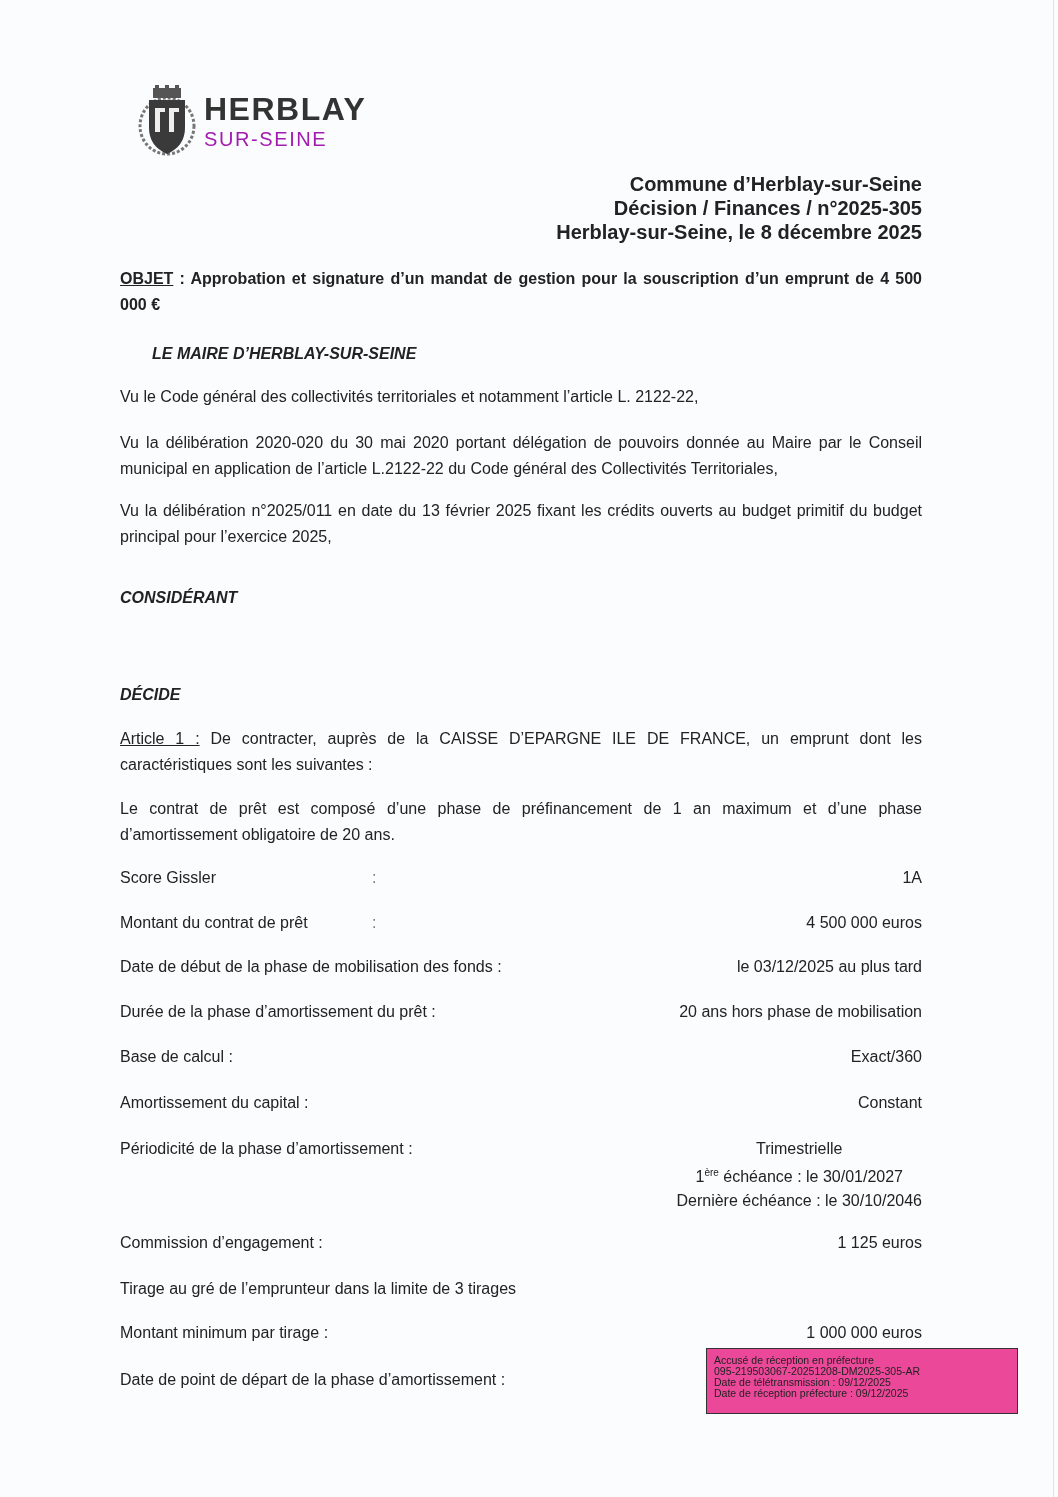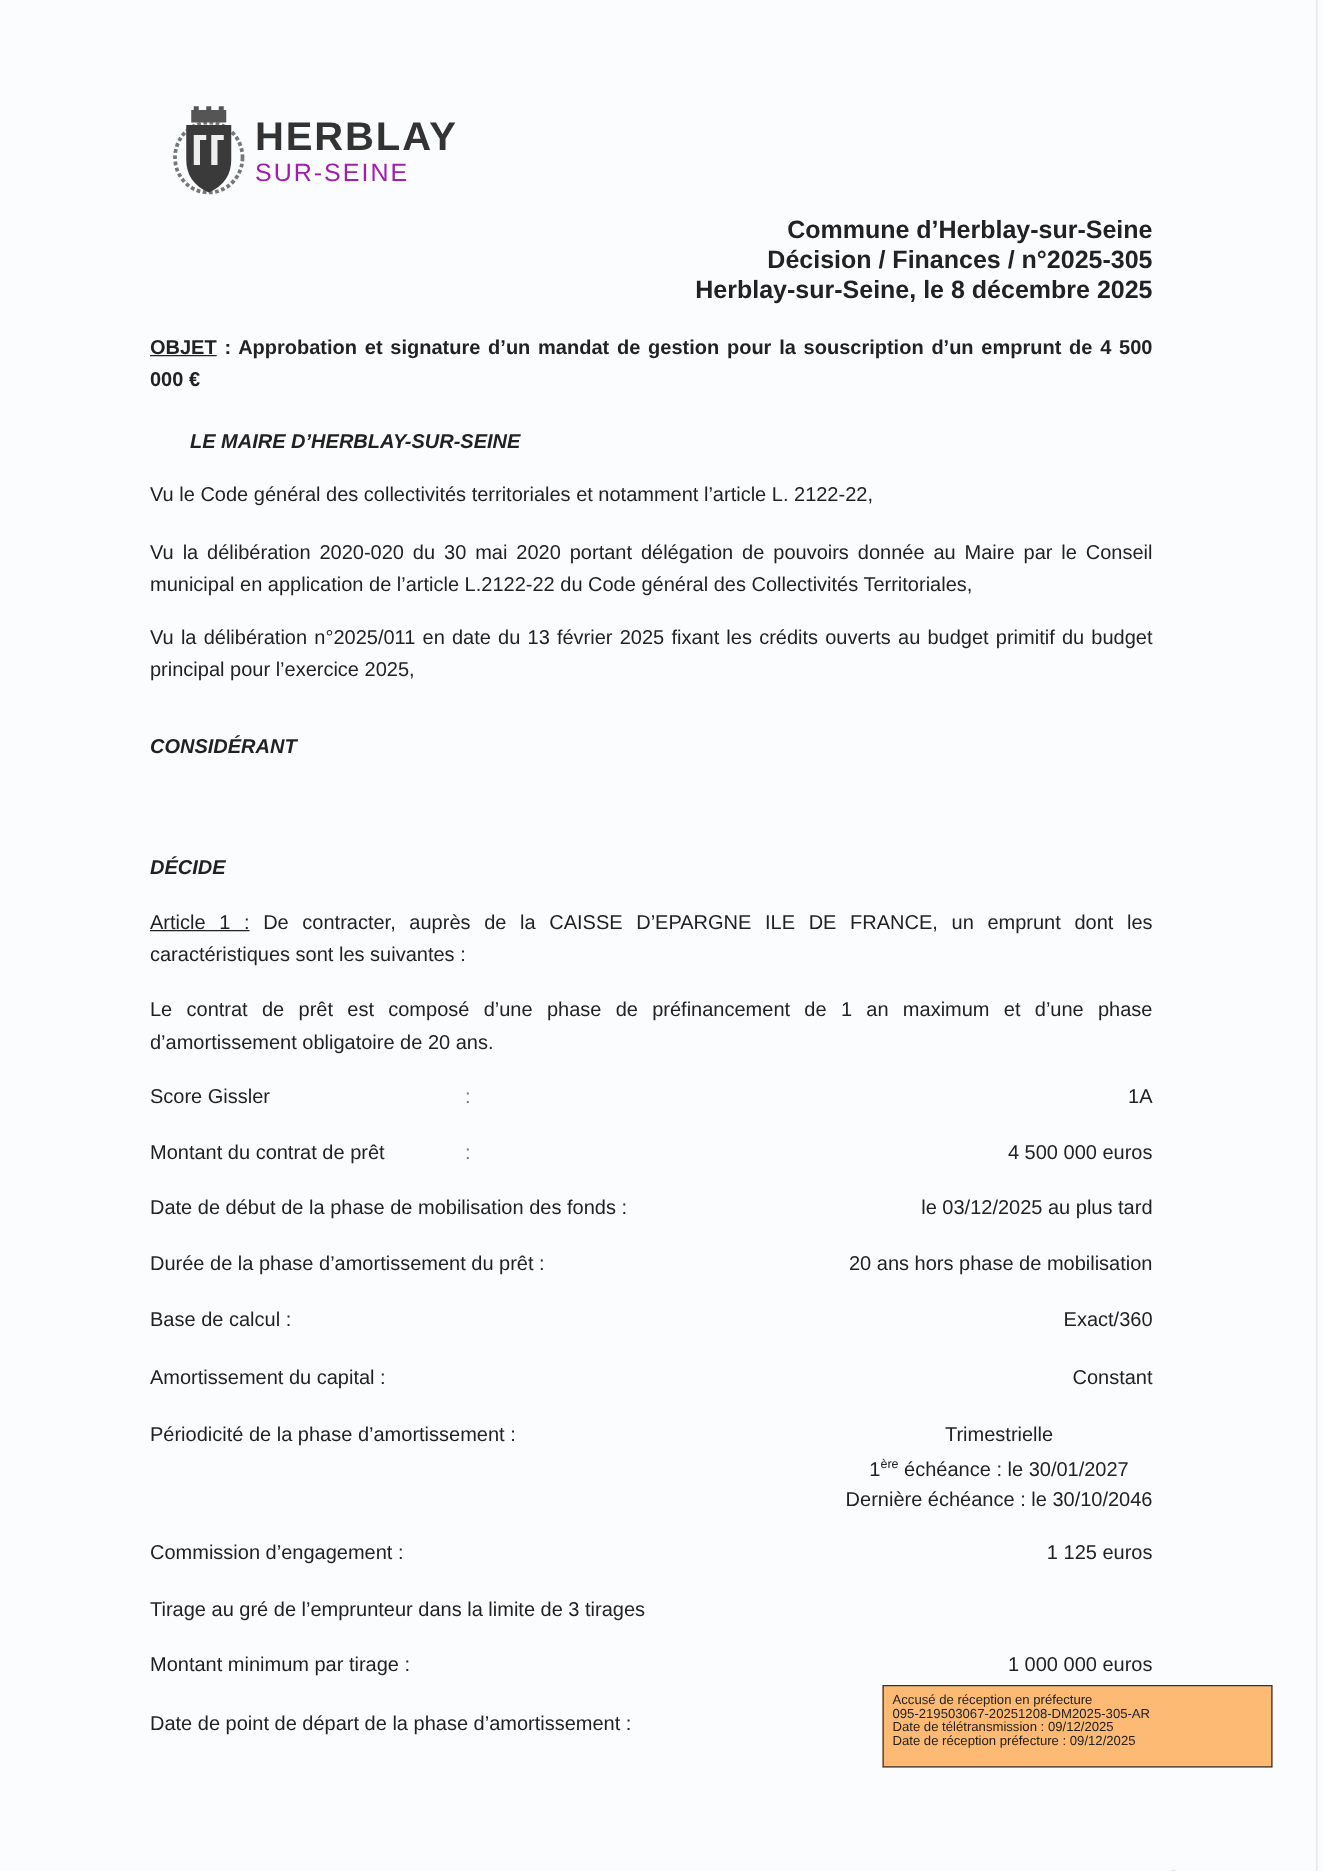--- a/index.html
+++ b/index.html
@@ -60,21 +60,21 @@
   .r6 { top: 1091px; }
   .r7 { top: 1137px; }
   .r8 { top: 1231px; }
   .r9 { top: 1277px; }
   .r10 { top: 1321px; }
   .r11 { top: 1368px; }
   .r7 .value { line-height: 24px; }
   sup { font-size: 10px; }
   .stamp {
     position: absolute; left: 706px; top: 1348px; width: 312px; height: 66px;
-    border: 1.5px solid #333; background: #fdba74;
+    border: 1.5px solid #333; background: #ec4899;
     font-size: 10.5px; line-height: 11px; color: #222; padding: 6px 0 0 7px; box-sizing: border-box;
   }
   .stamp-underlay {
     position: absolute; left: 842px; top: 1366px; font-size: 19px; color: #333; letter-spacing: 0.5px;
   }
   .footer {
     position: absolute; left: 820px; top: 1492px; font-size: 22px; color: #0f766e;
   }
   .footer b { font-weight: bold; }
 </style>

